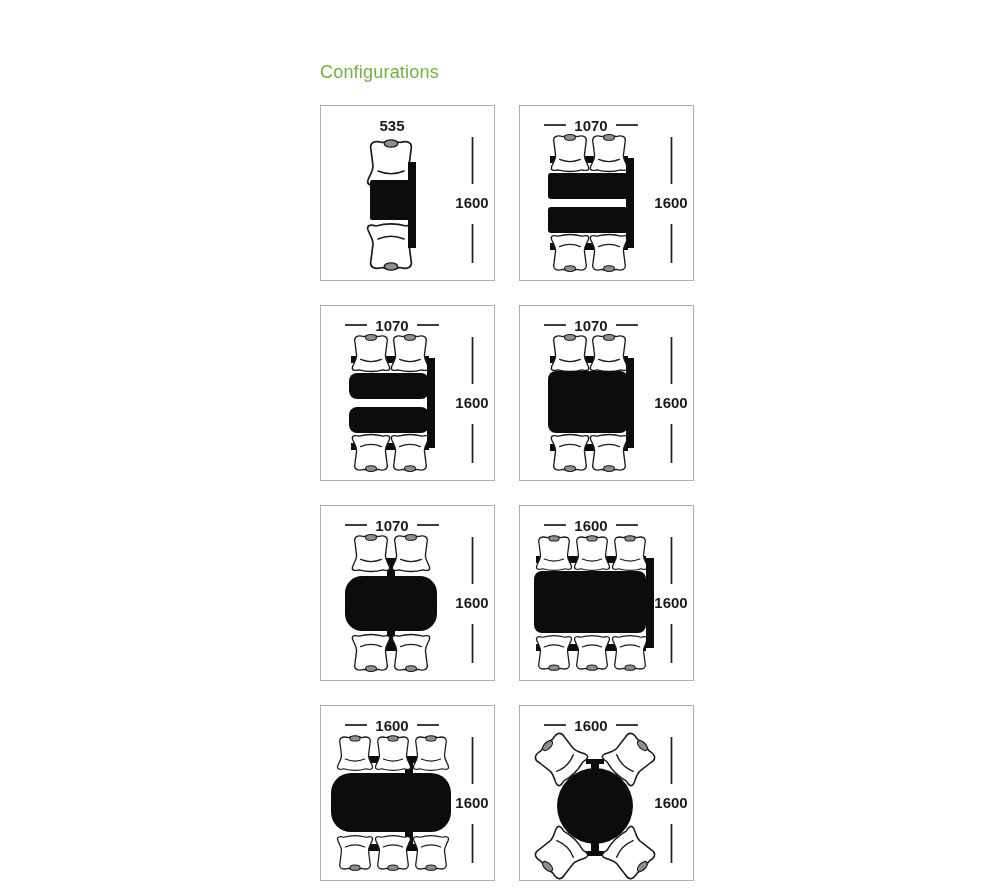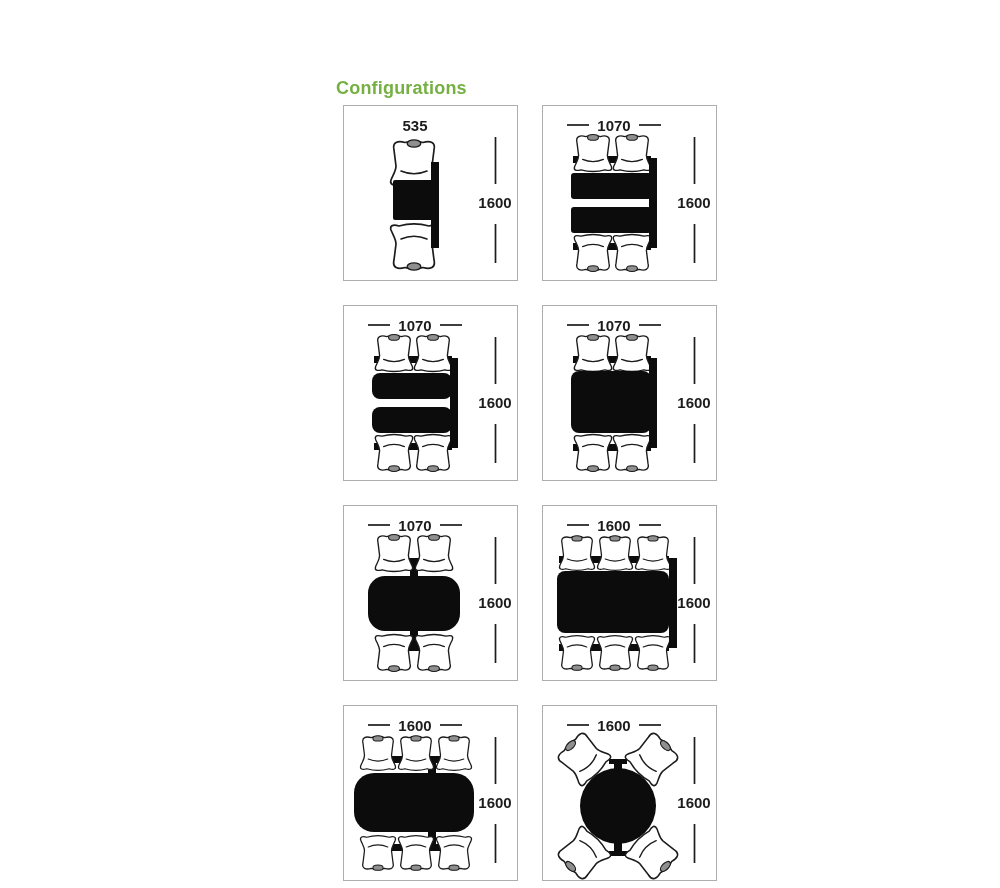--- a/index.html
+++ b/index.html
@@ -12,35 +12,34 @@
     --page-bg:#ffffff;
   }
   *{box-sizing:border-box}
   html,body{margin:0;padding:0}
   body{
     width:1000px;height:888px;position:relative;overflow:hidden;
     background:var(--page-bg);
     font-family:"Liberation Sans",sans-serif;
   }
   .heading{
-    position:absolute;left:320px;top:62px;margin:16px;
-    font-size:18px;font-weight:700;letter-spacing:.2px;
+    position:absolute;left:320px;top:62px;margin:0;
+    font-size:18px;font-weight:400;letter-spacing:.2px;
     color:var(--heading);
   }
   .grid{
     position:absolute;left:320px;top:105px;
     display:grid;
     grid-template-columns:175px 175px;
     grid-auto-rows:176px;
     column-gap:24px;row-gap:24px;
   }
   .tile{
     width:175px;height:176px;background:#fff;
     border:1px solid var(--tile-border);
-    margin-left:23px;
   }
   svg.diagram{display:block;width:173px;height:174px}
   .dim{
     font-family:"Liberation Sans",sans-serif;
     font-size:15px;font-weight:700;fill:var(--line);
   }
   .dimline{stroke:var(--line);stroke-width:1.7}
   .blk{fill:var(--fill);stroke:none}
   .chair-body{fill:var(--chair-fill);stroke:var(--line);stroke-width:1.7;stroke-linejoin:round}
   .chair-knob{fill:var(--knob);stroke:var(--line);stroke-width:1.4}

